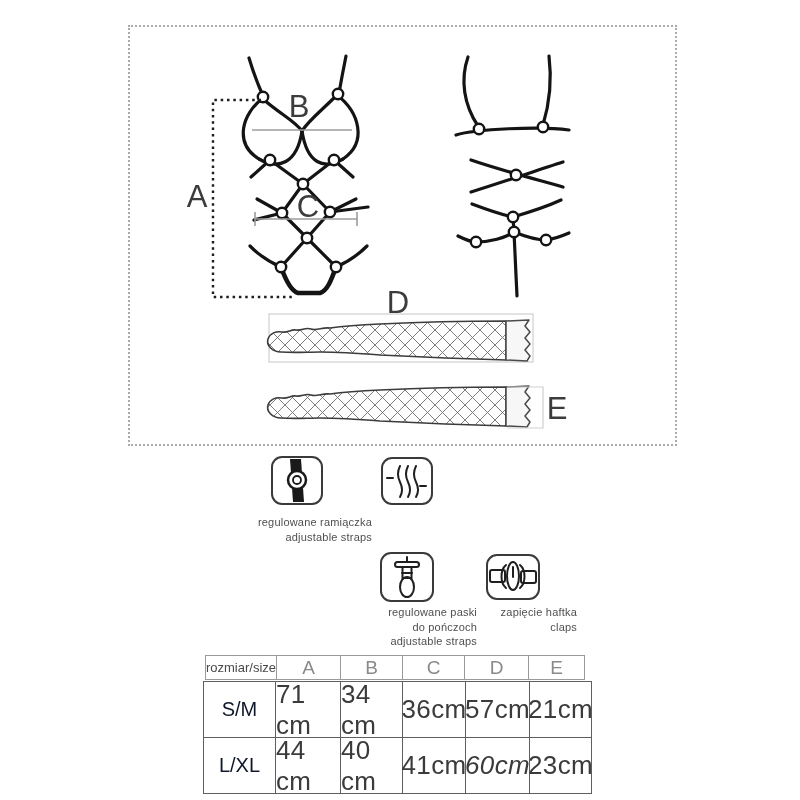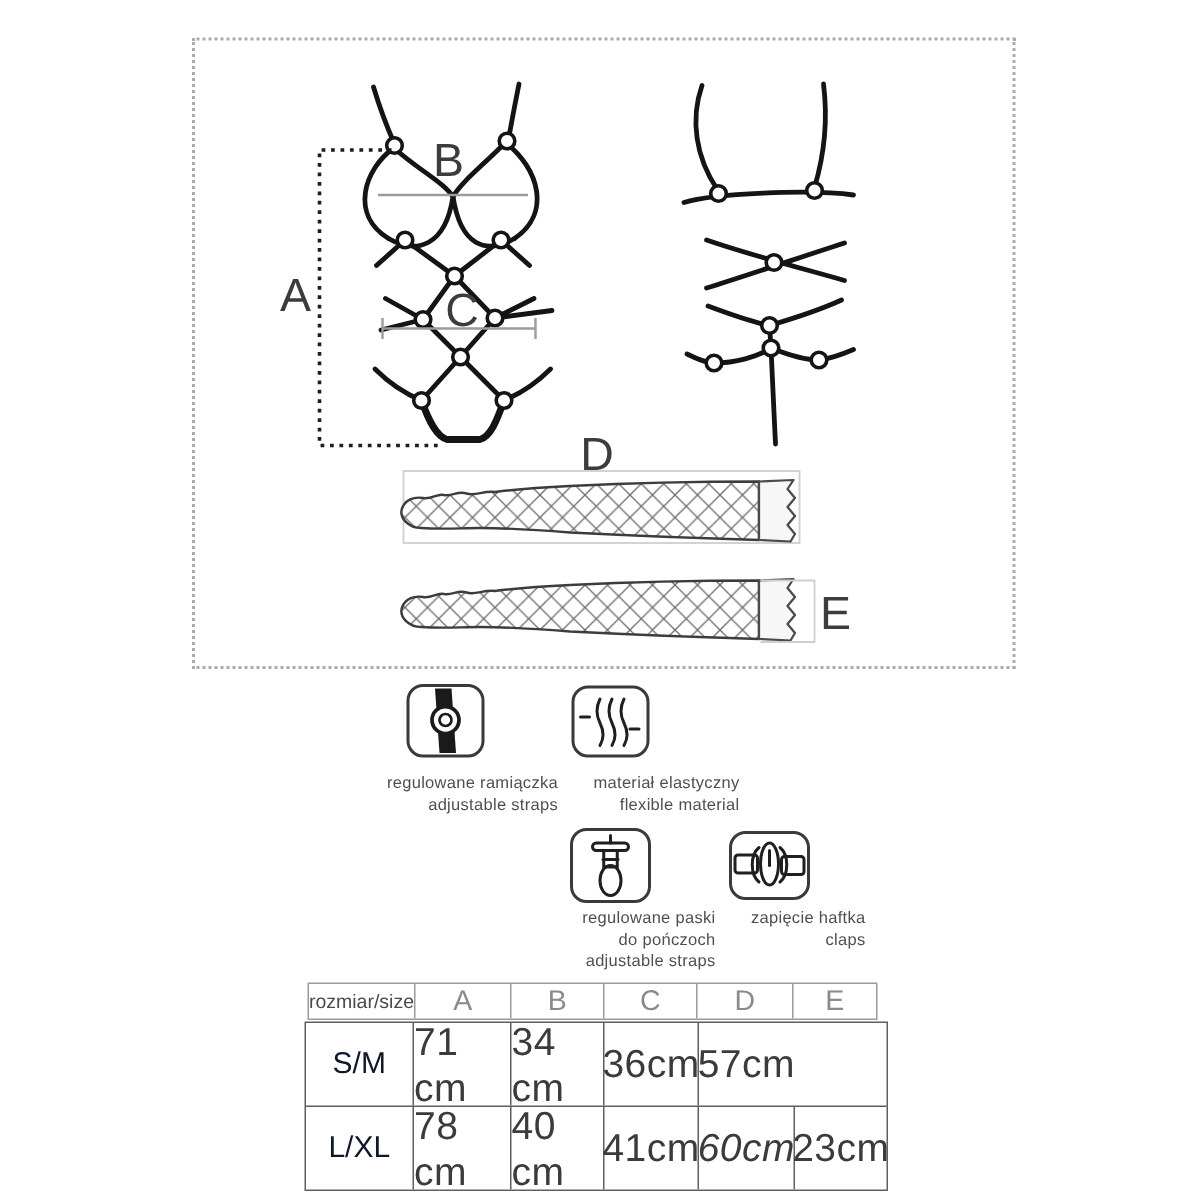--- a/index.html
+++ b/index.html
@@ -168,24 +168,20 @@
       <path class="iconline" d="M520,565 C526,570 526,583 520,588"></path>
       <ellipse cx="513" cy="576" rx="6" ry="14" fill="#ffffff" stroke="#1f1f1f" stroke-width="2"></ellipse>
       <path class="iconline" d="M513,567 v10" stroke-width="1.2"></path>
     </g>
   </svg>
 
   <div class="caption" style="left:222px;top:515px;width:150px;">
     <div>regulowane ramiączka</div>
     <div>adjustable straps</div>
   </div>
-  <div class="caption" style="left:348px;top:515px;width:145px;">
-    <div>materiał elastyczny</div>
-    <div>flexible material</div>
-  </div>
   <div class="caption" style="left:337px;top:605px;width:140px;">
     <div>regulowane paski</div>
     <div>do pończoch</div>
     <div>adjustable straps</div>
   </div>
   <div class="caption" style="left:447px;top:605px;width:130px;">
     <div>zapięcie haftka</div>
     <div>claps</div>
   </div>
 
@@ -198,24 +194,25 @@
     <div class="cell col-cell" style="width:56px;">E</div>
   </div>
 
   <div class="size-body">
     <div class="row">
       <div class="cell rowlabel" style="width:71px;">S/M</div>
       <div class="cell val" style="width:65px;">71 cm</div>
       <div class="cell val" style="width:62px;">34 cm</div>
       <div class="cell val" style="width:63px;">36cm</div>
       <div class="cell val" style="width:64px;">57cm</div>
+      <div class="cell val" style="width:62px;">21cm</div>
     </div>
     <div class="row">
       <div class="cell rowlabel" style="width:71px;">L/XL</div>
-      <div class="cell val" style="width:65px;">78 cm</div>
+      <div class="cell val" style="width:65px;">44 cm</div>
       <div class="cell val" style="width:62px;">40 cm</div>
       <div class="cell val" style="width:63px;">41cm</div>
       <div class="cell val" style="width:64px;font-style:italic;">60cm</div>
       <div class="cell val" style="width:62px;">23cm</div>
     </div>
   </div>
 
 </div>
 
 </body></html>

